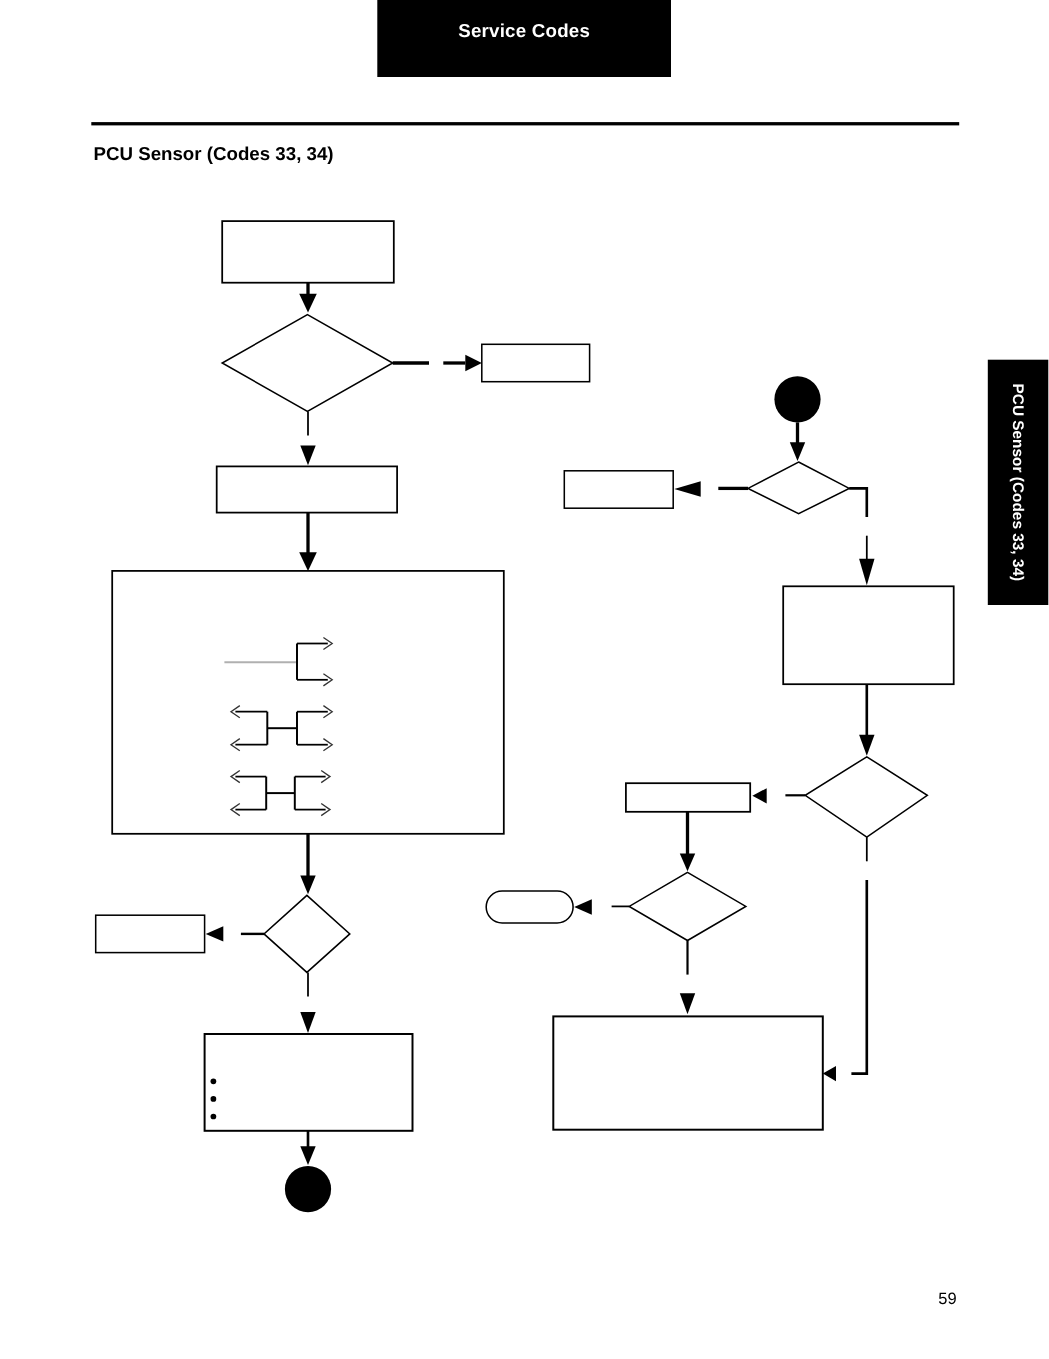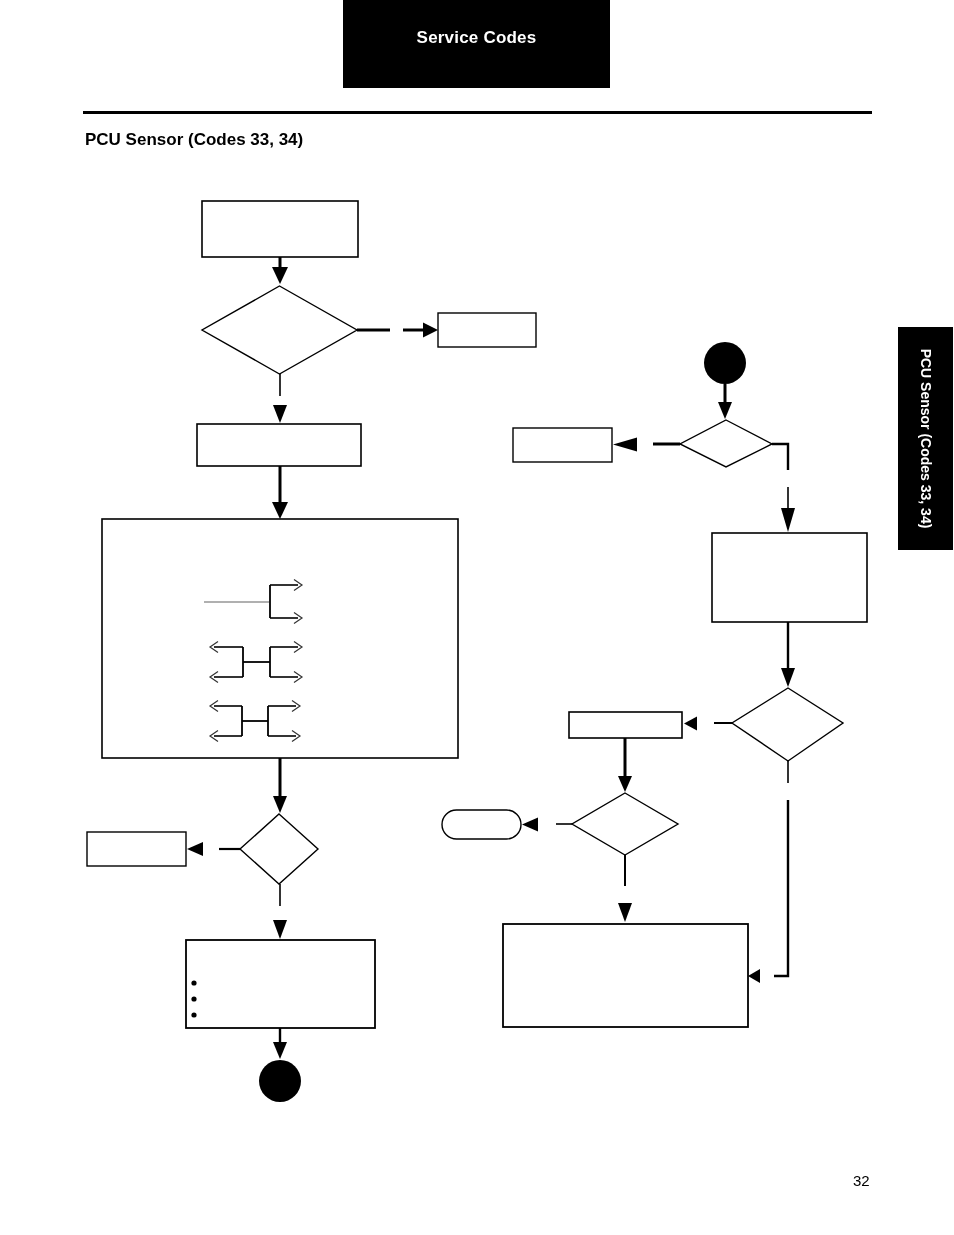--- a/index.html
+++ b/index.html
@@ -7,21 +7,21 @@
     position: relative;
     width: 954px;
     height: 1235px;
     background: #ffffff;
     font-family: "Liberation Sans", sans-serif;
     overflow: hidden;
   }
   .banner {
     position: absolute;
     left: 343px; top: 0;
-    width: 267px; height: 88px;
+    width: 267px; height: 70px;
     background: #000000;
     color: #ffffff;
     display: flex;
     align-items: center;
     justify-content: center;
     padding-bottom: 12px;
     box-sizing: border-box;
     font-weight: bold;
     font-size: 17px;
     letter-spacing: 0.2px;
@@ -81,21 +81,21 @@
   </div>
 
   <div class="hrule"></div>
 
   <div class="section-title">PCU Sensor (Codes 33, 34)</div>
 
   <div class="side-tab">
     <span class="vtext">PCU Sensor (Codes 33, 34)</span>
   </div>
 
-  <div class="page-number">32</div>
+  <div class="page-number">59</div>
 
   <svg class="flow" width="954" height="1235" viewBox="0 0 954 1235">
     <g fill="none" stroke="#000000">
 
       <rect x="202" y="201" width="156" height="56" stroke-width="1.6"></rect>
 
       <line x1="280" y1="257" x2="280" y2="269" stroke-width="3"></line>
       <polygon points="272,267 288,267 280,284" fill="#000000" stroke="none"></polygon>
 
       <polygon points="279.5,286 357,330 279.5,374 202,330" stroke-width="1.4"></polygon>

